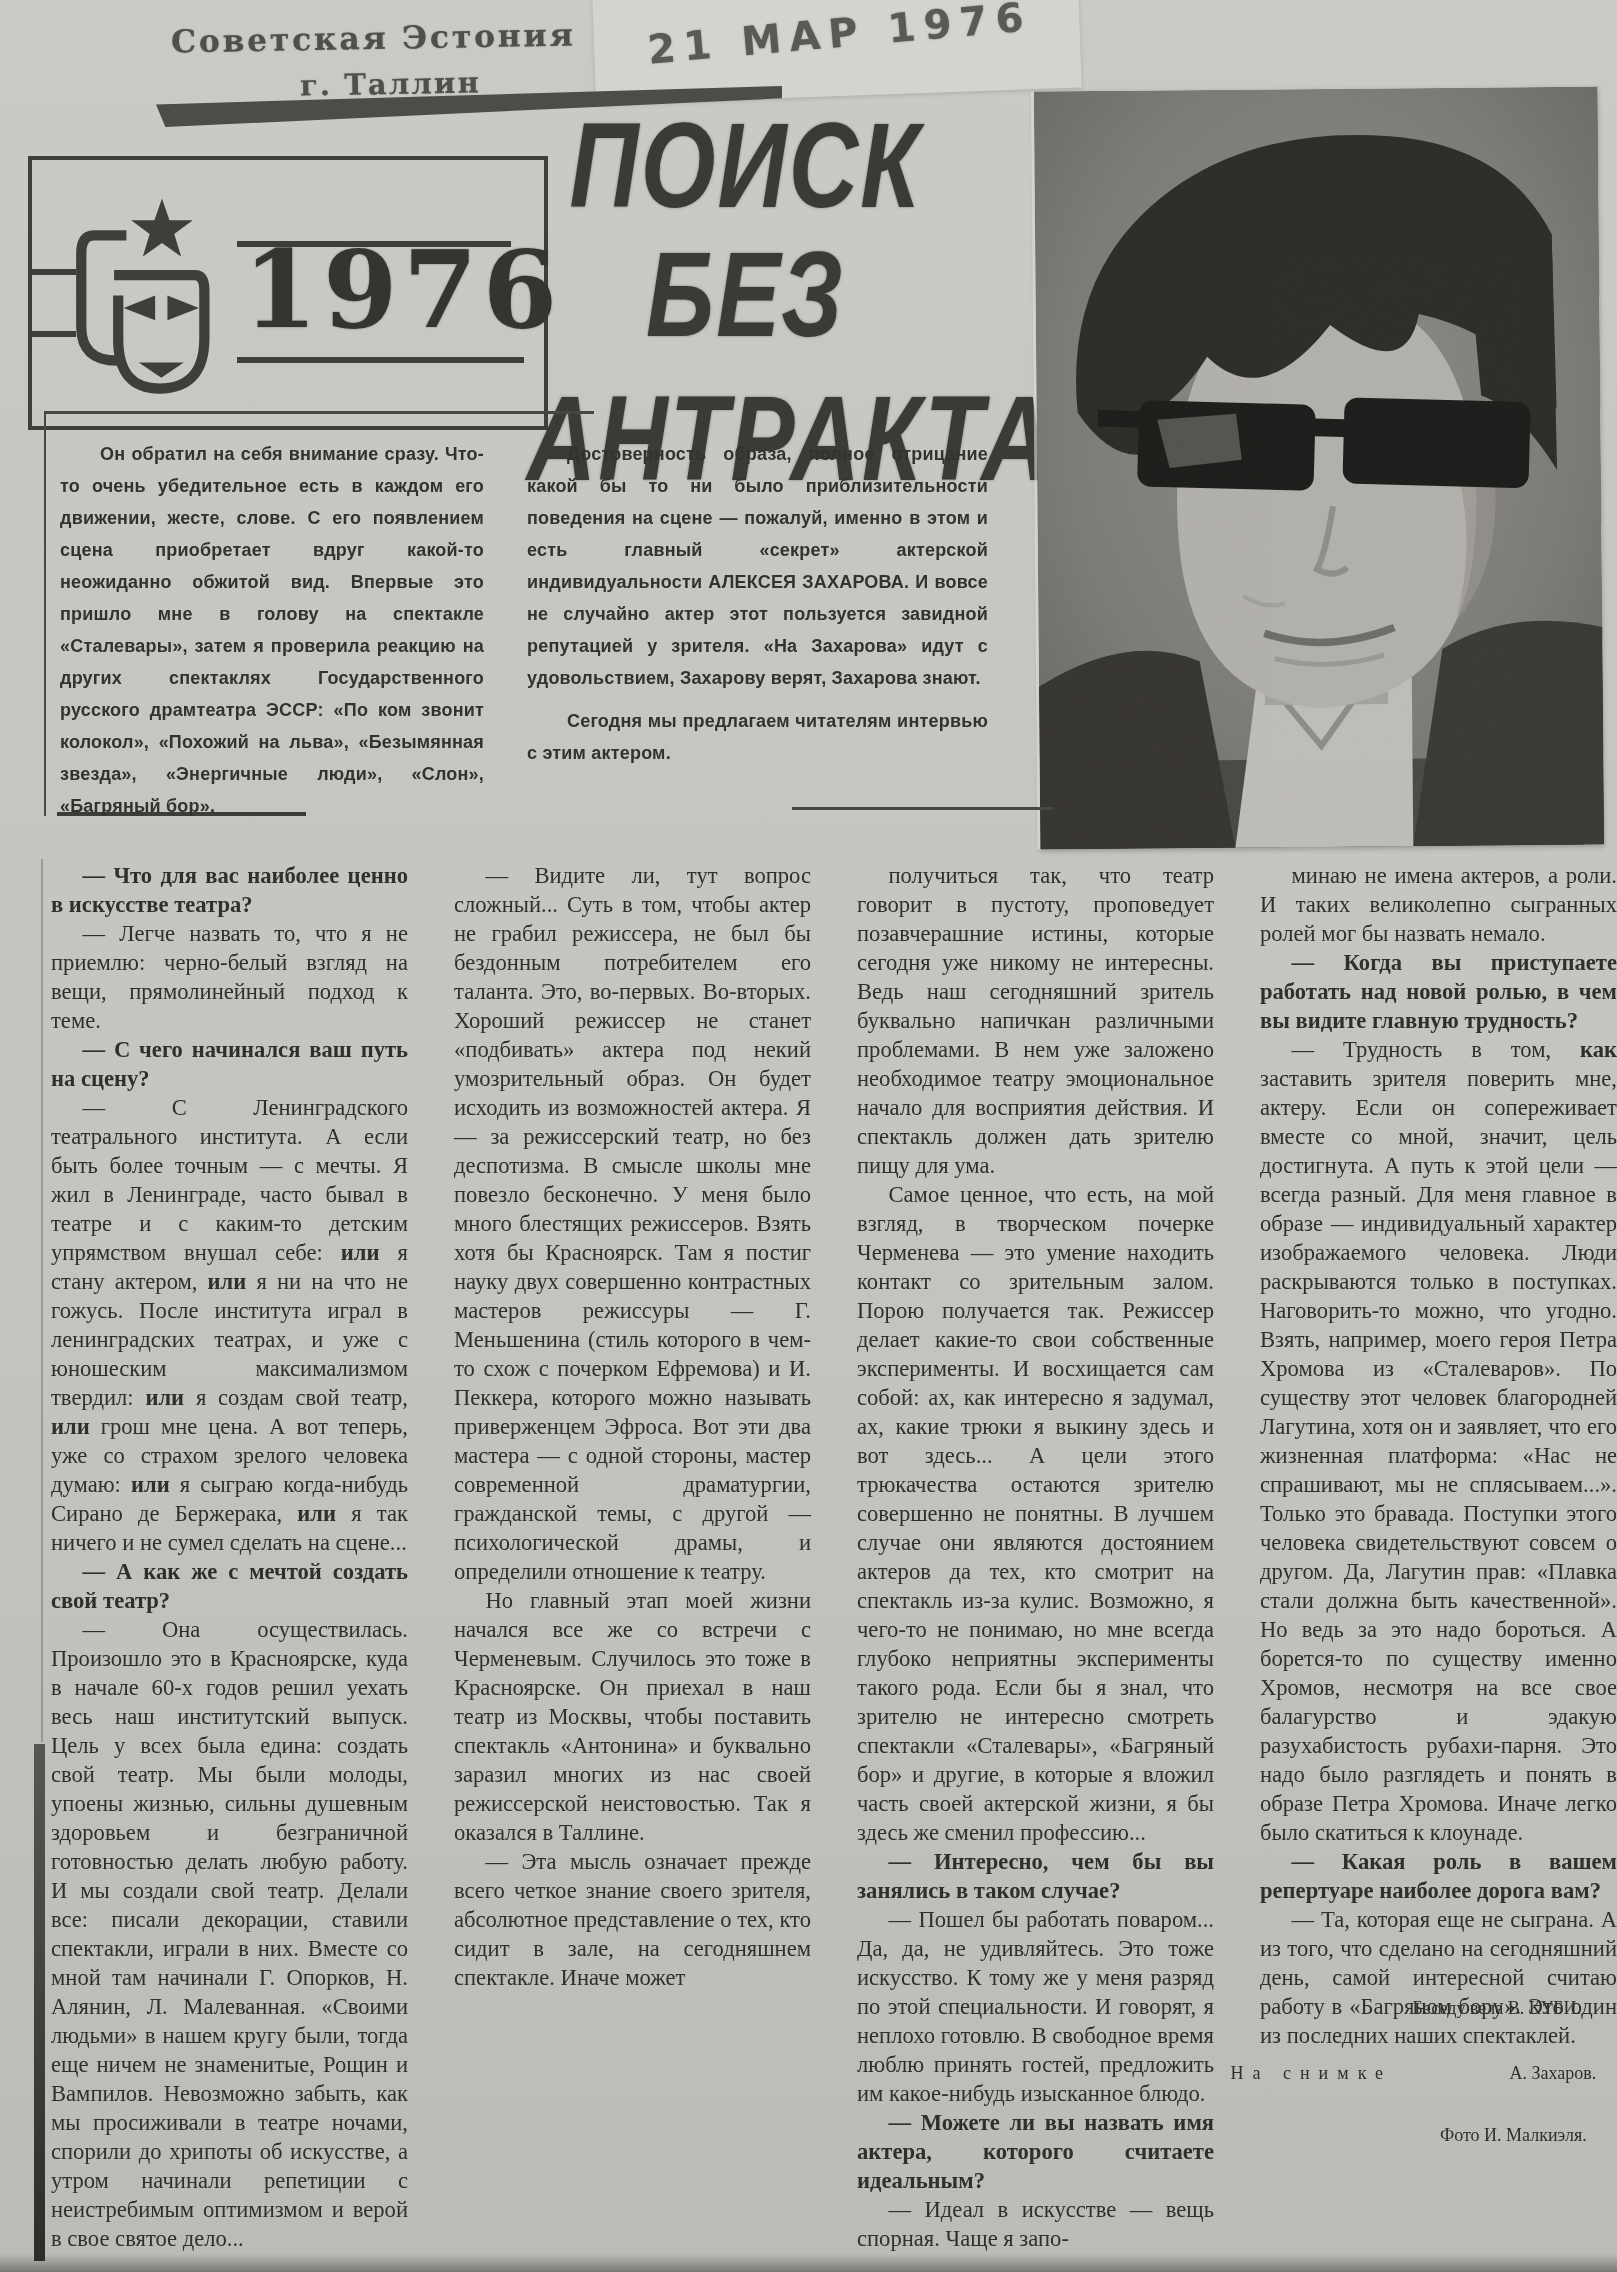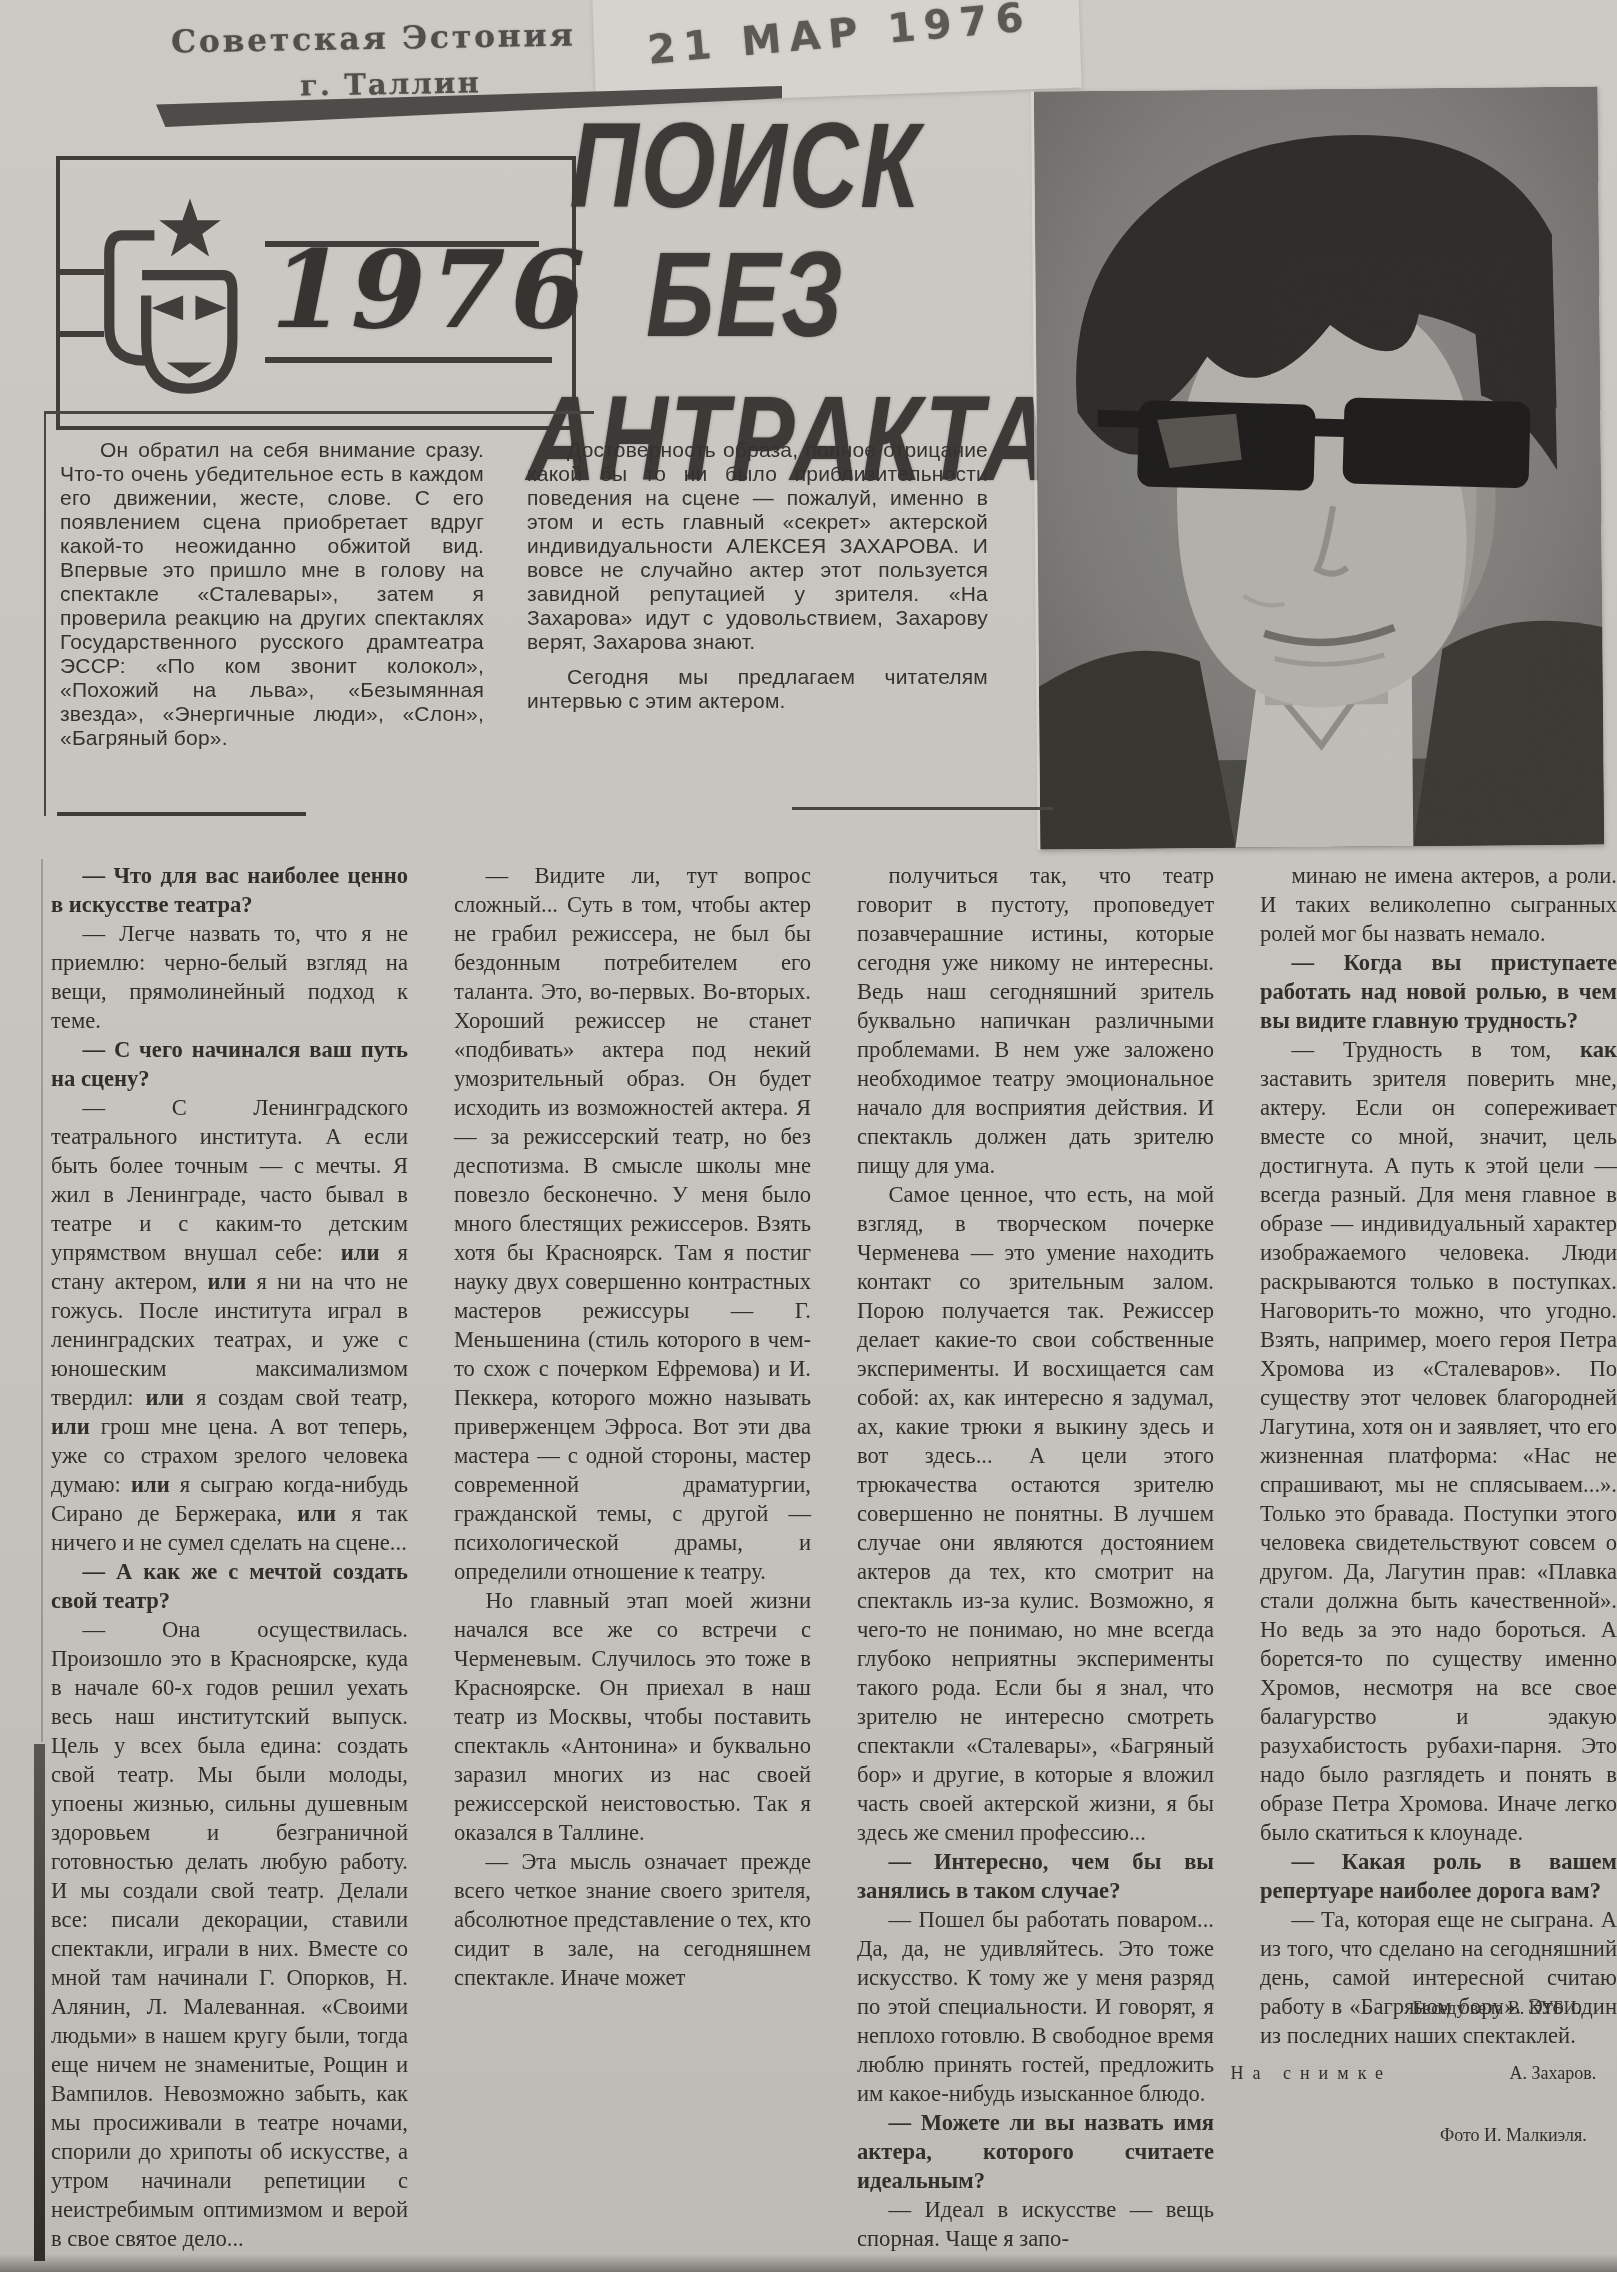--- a/index.html
+++ b/index.html
@@ -11,21 +11,21 @@
     font-size:31.5px;letter-spacing:2.7px;color:#514f4b;transform:rotate(-1deg);text-shadow:0 0 1.4px rgba(80,78,74,.55);}
   .np-city{position:absolute;left:300px;top:67px;font-family:"DejaVu Serif",serif;font-weight:600;
     font-size:29px;letter-spacing:2.1px;color:#514f4b;transform:rotate(-1deg);text-shadow:0 0 1.4px rgba(80,78,74,.5);}
   .date-patch{position:absolute;left:594px;top:-12.3px;width:486px;height:108px;background:#d4d3ce;
     transform:rotate(-2deg);box-shadow:0 1.4px 4.1px rgba(90,89,85,.25);}
   .date-stamp{position:absolute;left:647px;top:9.6px;font-family:"DejaVu Sans",sans-serif;font-weight:600;
     font-size:40px;letter-spacing:8.2px;color:#5b5953;transform:rotate(-5deg);text-shadow:0 0 2.1px rgba(90,88,82,.5);}
   .wedge{position:absolute;left:156px;top:86px;width:626px;height:41px;background:#4d4c49;
     clip-path:polygon(0 45%,100% 0,100% 30%,1.5% 100%);}
   
-  .logo-box{position:absolute;left:56px;top:156px;width:512px;height:266px;border:4.1px solid #3f3e3b;font-style:italic;}
+  .logo-box{position:absolute;left:28px;top:156px;width:512px;height:266px;border:4.1px solid #3f3e3b;}
   .logo-box .stub{position:absolute;height:6.2px;background:#3f3e3b;}
   .y1976{position:absolute;left:211px;top:67px;font-family:"DejaVu Serif",serif;font-weight:800;
     font-size:107px;letter-spacing:5.5px;color:#353431;text-shadow:0 0 2.1px rgba(50,49,46,.5);}
   .bar-a{left:205px;top:81px;width:274px;}
   .bar-b{left:205px;top:197px;width:287px;}
   .bar-c{left:-4.1px;top:109px;width:48px;}
   .bar-d{left:-4.1px;top:171px;width:48px;}
   .mask-icon{position:absolute;left:26px;top:33px;}
   
   .headline{position:absolute;left:472px;top:101px;width:547px;text-align:center;
@@ -40,22 +40,22 @@
   .rule{position:absolute;background:#474643;}
   .r-top{left:45px;top:411px;width:549px;height:2.7px;}
   .r-vert{left:44px;top:411px;width:2.1px;height:405px;}
   .r-botl{left:57px;top:812px;width:249px;height:4.1px;background:#3d3c39;}
   .r-botr{left:792px;top:807px;width:261px;height:3.4px;}
   .thin-line{left:41px;top:859px;width:2.1px;height:883px;background:rgba(70,69,65,.32);}
   .edge-bar{left:34px;top:1744px;width:11px;height:517px;background:linear-gradient(180deg,#575651,#2d2c29);}
   .bottom-edge{left:0;top:2254px;width:1618px;height:18.5px;
     background:linear-gradient(180deg,rgba(90,89,85,0),rgba(58,57,54,.55));}
   
-  .intro{position:absolute;font-family:"Liberation Sans",sans-serif;font-weight:normal;
-    font-size:21px;line-height:24px;text-align:justify;color:#33322f;letter-spacing:0.2px;}
+  .intro{position:absolute;font-family:"Liberation Sans",sans-serif;font-weight:bold;
+    font-size:18px;line-height:32px;text-align:justify;color:#33322f;letter-spacing:0.2px;}
   .intro-left{left:60px;top:438px;width:424px;}
   .intro-right{left:527px;top:438px;width:461px;}
   .intro p{margin:0;text-indent:40px;}
   .intro p + p{margin-top:11px;}
   
   .body-cols{position:absolute;left:51px;top:861px;width:1533px;display:flex;gap:46px;}
   .body-col{flex:0 0 357px;width:357px;font-size:22.6px;line-height:29px;text-align:justify;
     font-family:"Liberation Serif",serif;color:#302f2c;}
   .body-col p{margin:0;text-indent:31.5px;}
   .body-col p.q{font-weight:bold;}

